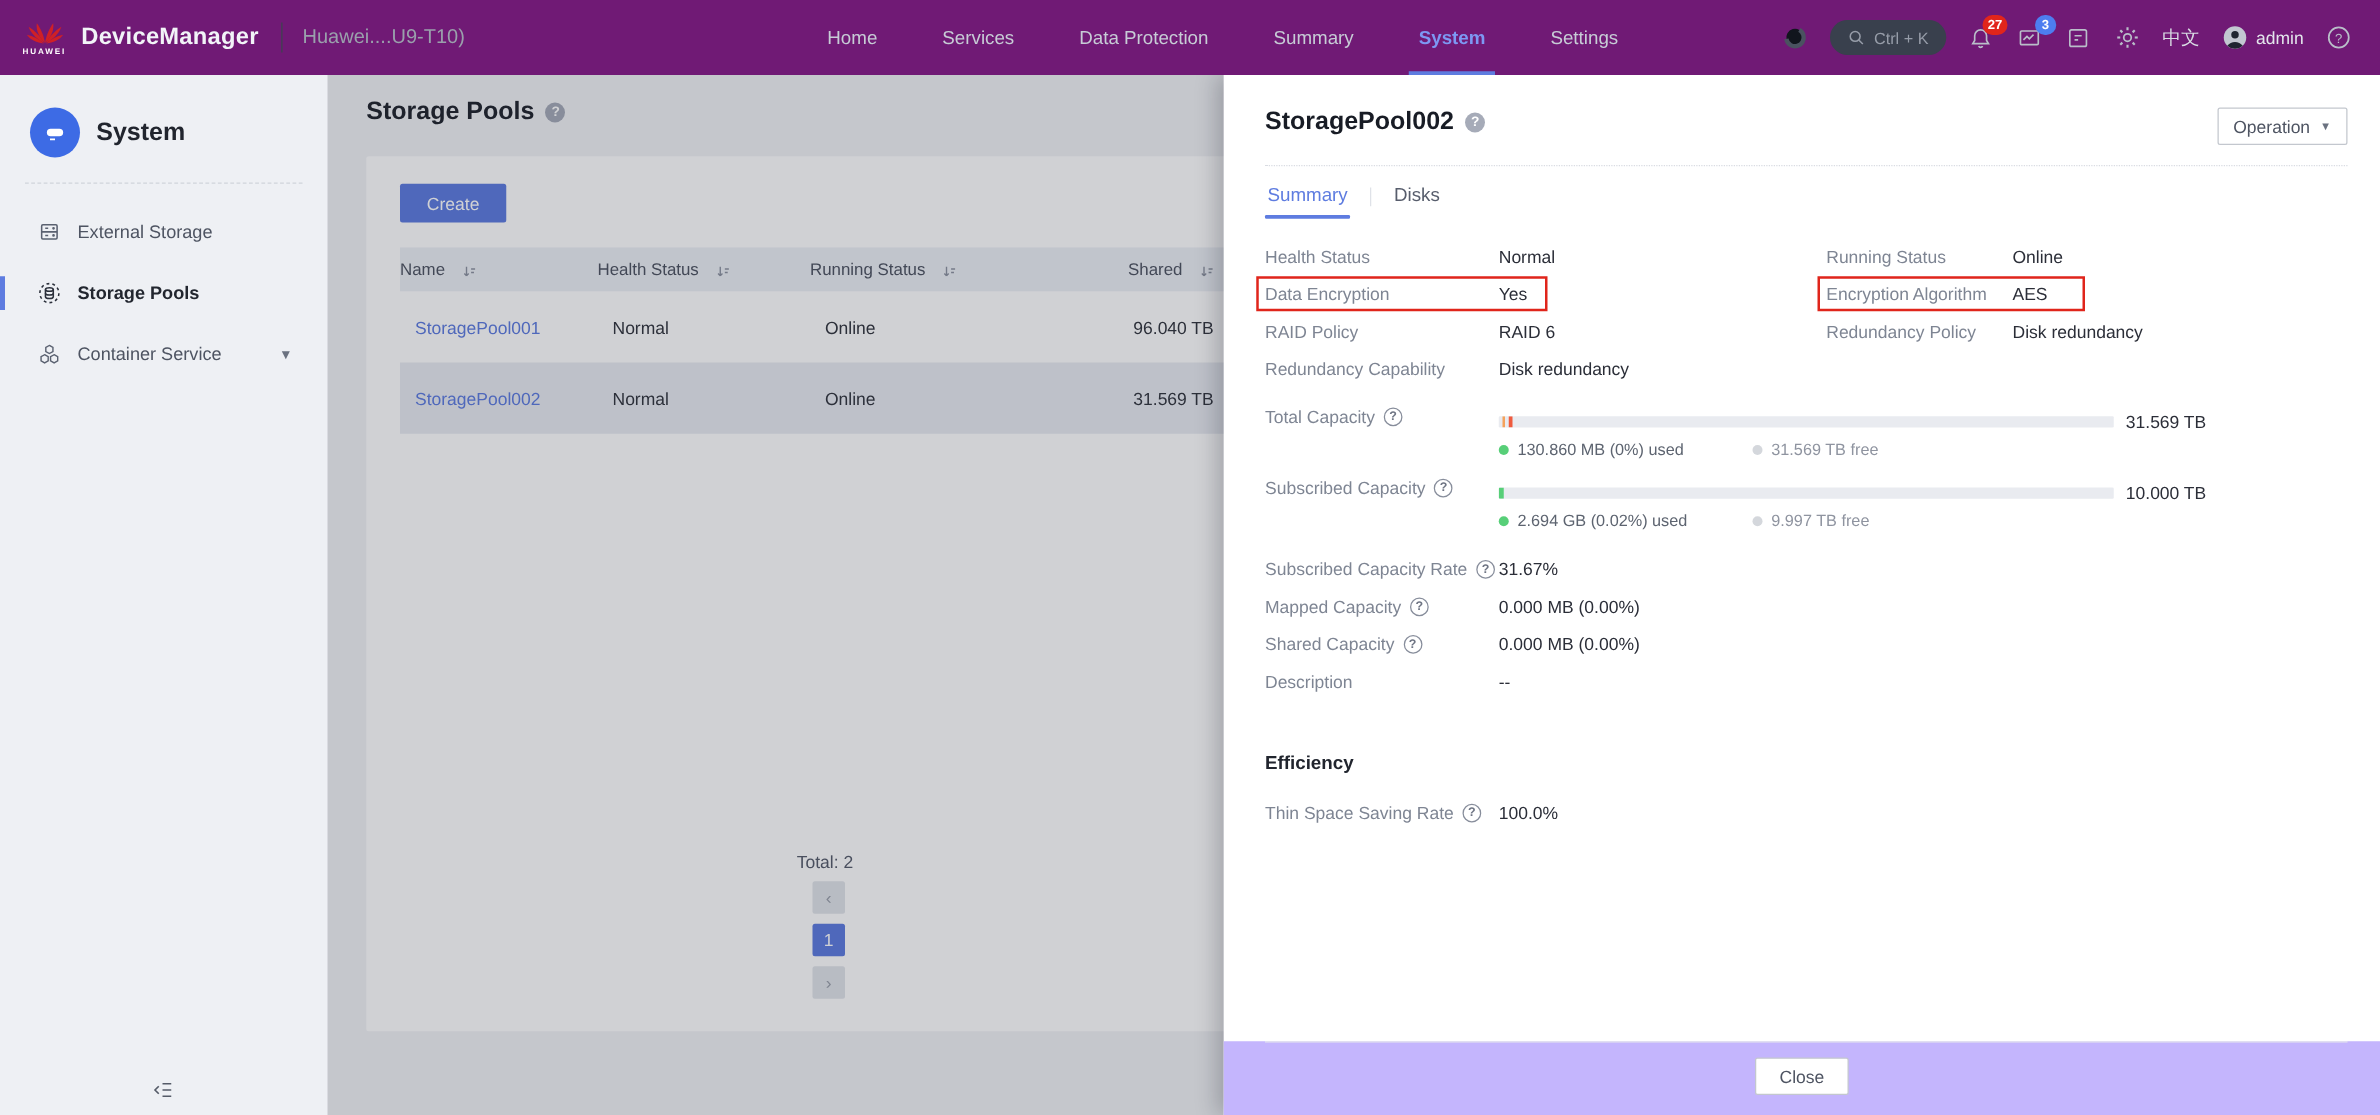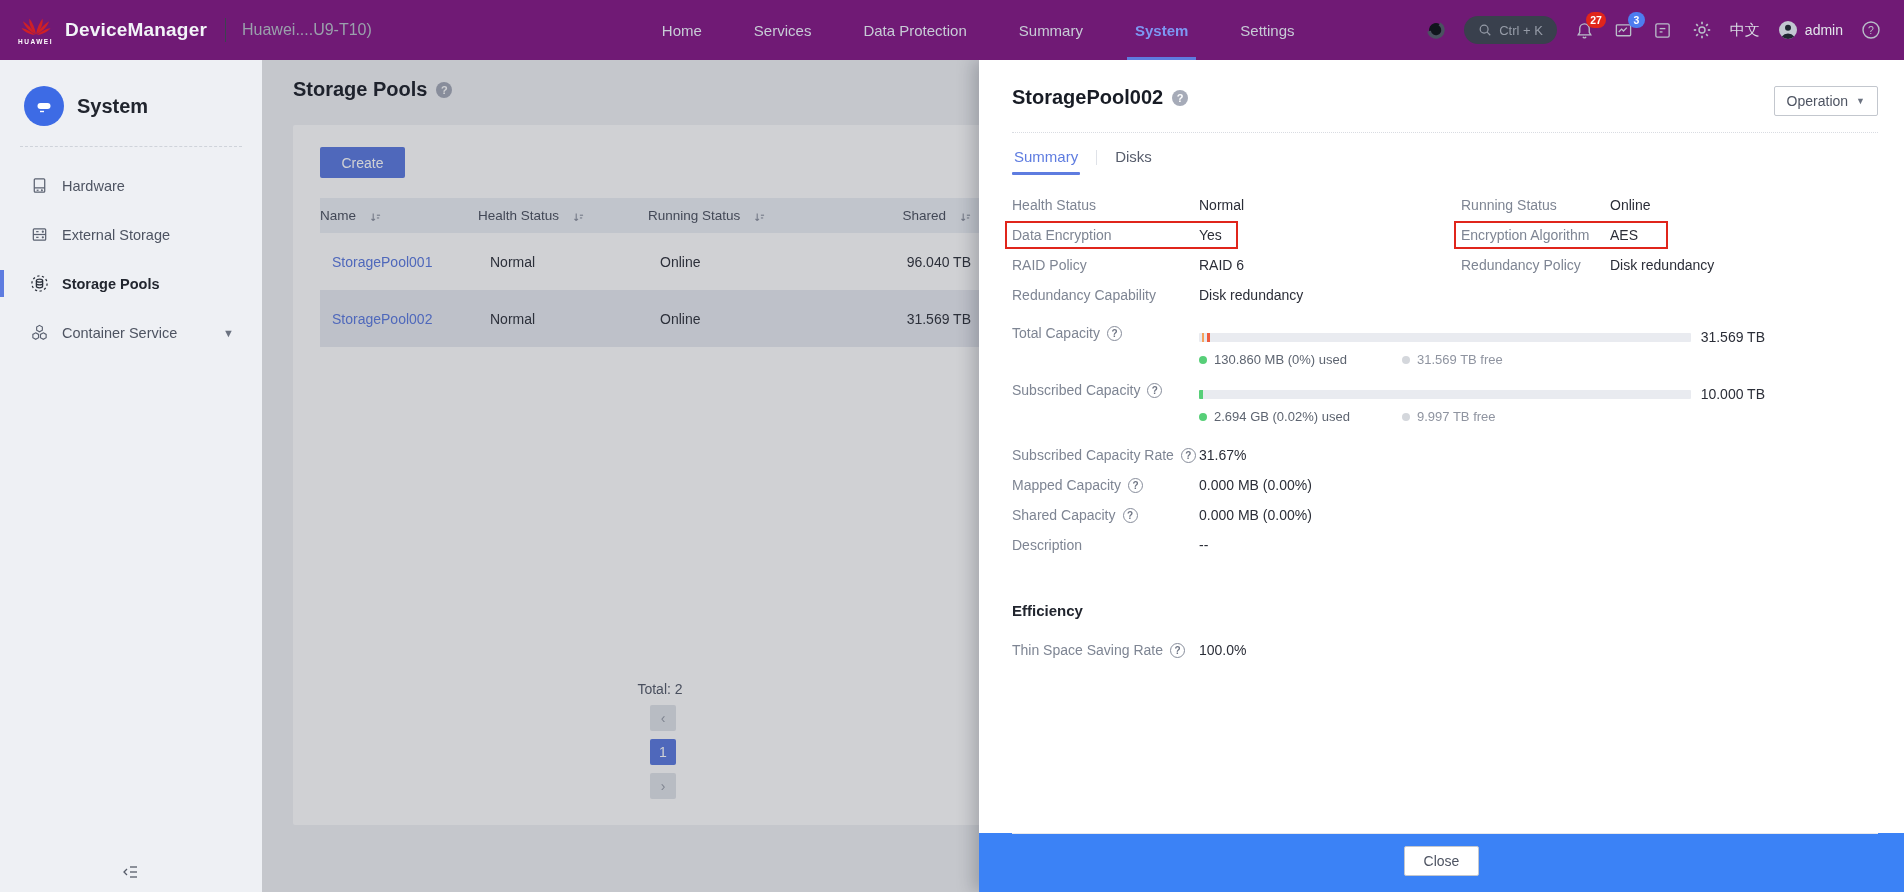--- a/index.html
+++ b/index.html
@@ -107,21 +107,21 @@
   .legend-item { display:flex; align-items:center; }
   .legend-item.first { width:203px; }
   .dot { width:8px; height:8px; border-radius:50%; margin-right:7px; flex:none; }
   .dot.used { background:#57cf78; }
   .dot.free { background:#d4d7dc; }
   .legend-used { color:#5d6470; }
   .legend-free { color:#8f94a0; }
   .p-row { display:flex; align-items:center; height:30px; }
   .p-row .f-label { width:187px; flex:none; }
   .mt16 { margin-top:16px; }
-  .panel-footer { position:absolute; left:0; right:0; bottom:0; background:#3b82f6; }
+  .panel-footer { position:absolute; left:0; right:0; bottom:0; background:#c4b5fd; }
   .footer-line { border-top:1px solid #e6e8ed; margin:0 26px 0 33px; }
   .btn-close { display:block; margin:12px auto 16px auto; height:30px; padding:0 19px; background:#fff; border:1px solid #c3c7ce; border-radius:2px;
     color:#4e5462; font-size:14px; cursor:pointer; font-family:inherit; }
 </style>
 </head>
 <body>
 
 <header class="navbar">
   <div class="brand">
     <div class="logo">
@@ -223,29 +223,20 @@
     <span class="sb-circle">
       <svg width="20" height="20" viewBox="0 0 20 20">
           <rect x="3.5" y="7" width="13" height="6" rx="3" fill="#fff"></rect>
           <line x1="6" y1="15.5" x2="10" y2="15.5" stroke="#fff" stroke-width="1.4"></line>
         </svg>
     </span>
     <span class="sb-title">System</span>
   </div>
   <div class="sb-divider"></div>
 
-  <div class="sb-item">
-    <svg width="19" height="19" viewBox="0 0 20 20" fill="none" stroke="currentColor" stroke-width="1.3">
-        <rect x="4.5" y="3" width="11" height="14" rx="1"></rect>
-        <line x1="4.5" y1="12.5" x2="15.5" y2="12.5"></line>
-        <line x1="7" y1="15" x2="9" y2="15"></line>
-        <circle cx="12.5" cy="15" r="0.4" fill="currentColor"></circle>
-      </svg>
-    <span>Hardware</span>
-  </div>
   <div class="sb-item">
     <svg width="19" height="19" viewBox="0 0 20 20" fill="none" stroke="currentColor" stroke-width="1.3">
         <rect x="3.5" y="4" width="13" height="12" rx="1"></rect>
         <line x1="3.5" y1="10" x2="16.5" y2="10"></line>
         <line x1="6.5" y1="7" x2="9" y2="7"></line>
         <circle cx="13.5" cy="7" r="0.5" fill="currentColor"></circle>
         <line x1="6.5" y1="13" x2="9" y2="13"></line>
         <circle cx="13.5" cy="13" r="0.5" fill="currentColor"></circle>
       </svg>
     <span>External Storage</span>

